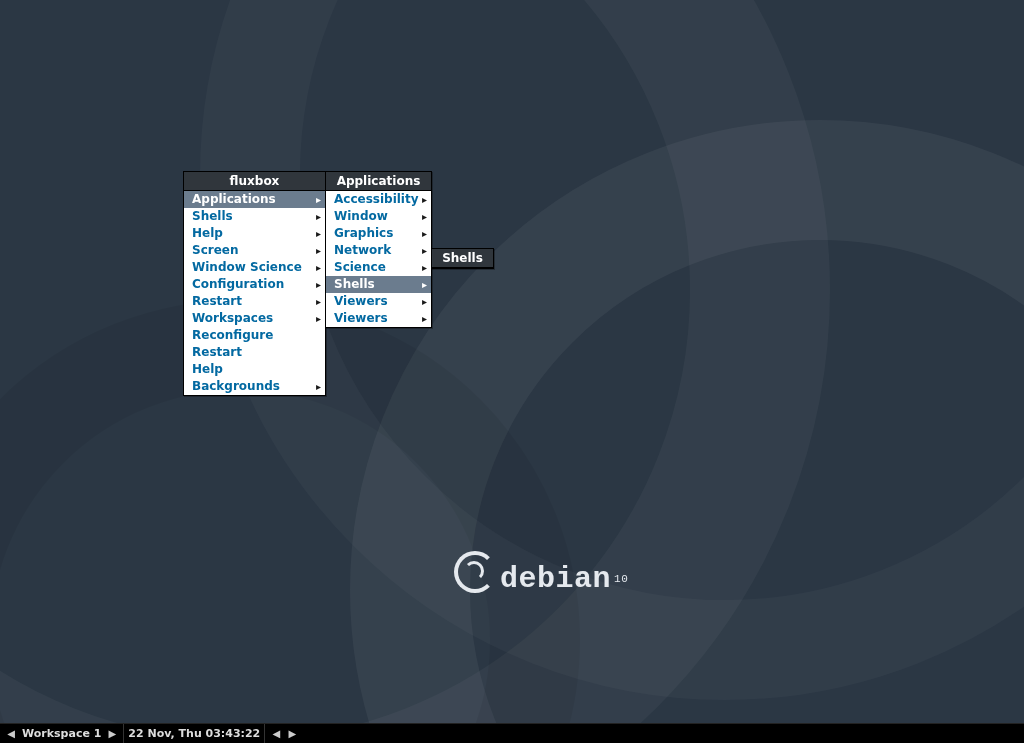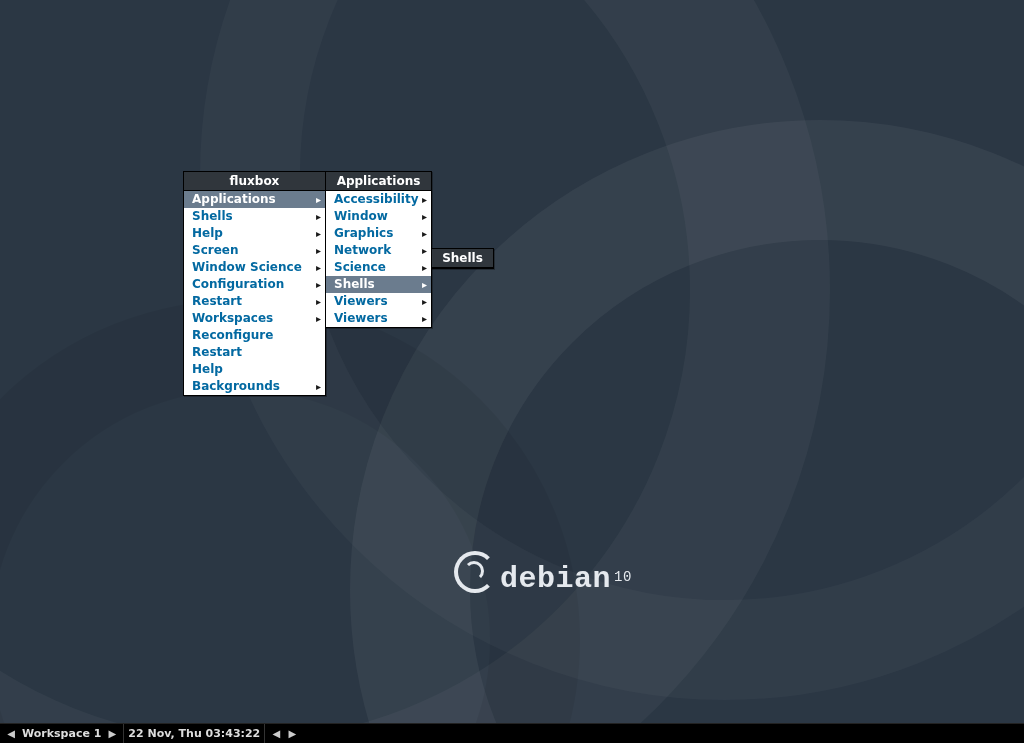--- a/index.html
+++ b/index.html
@@ -8,21 +8,21 @@
   .bg{position:absolute;inset:0;overflow:hidden;}
   .swirl{position:absolute;border-radius:50%;}
   .s1{width:900px;height:900px;left:-350px;top:-300px;border:140px solid rgba(255,255,255,.04);}
   .s2{width:700px;height:700px;left:350px;top:120px;border:120px solid rgba(255,255,255,.05);}
   .s3{width:500px;height:500px;left:-100px;top:300px;border:90px solid rgba(0,0,0,.06);}
   .s4{width:850px;height:850px;left:200px;top:-350px;border:100px solid rgba(255,255,255,.03);}
   
   .logo{position:absolute;left:454px;top:554px;color:#e5e9ee;display:flex;align-items:flex-end;font-weight:bold;font-size:30px;letter-spacing:.5px;font-family:Liberation Mono, monospace;}
   .logo .spiral{display:inline-block;width:34px;height:34px;border:4px solid #e5e9ee;border-right-color:transparent;border-radius:50%;margin-right:4px;position:relative;top:-3px;}
   .logo .spiral::after{content:"";position:absolute;width:14px;height:14px;border:3px solid #e5e9ee;border-left-color:transparent;border-bottom-color:transparent;border-radius:50%;left:6px;top:6px;}
-  .logo .ver{font-size:14px;font-weight:normal;position:relative;top:-11px;left:3px;}
+  .logo .ver{font-size:11px;font-weight:normal;position:relative;top:-11px;left:3px;}
   
   .menu{position:absolute;background:#fff;border:1px solid #000;box-shadow:1px 1px 0 rgba(0,0,0,.3);}
   .menu .title{background:#30363c;color:#fff;font-weight:bold;text-align:center;padding:2px 0;border-bottom:1px solid #000;}
   .menu ul{list-style:none;margin:0;padding:0;}
   .menu li{padding:1px 16px 1px 8px;color:#0369a1;font-weight:bold;position:relative;line-height:15px;cursor:pointer;white-space:nowrap;}
   .menu li.sub::after{content:"\25B8";position:absolute;right:4px;top:1px;font-size:10px;color:#1a1a1a;}
   .menu li.sel{background:#6b7c8e;color:#fff;}
   .menu li.sel.sub::after{color:#fff;}
   #menu1{left:183px;top:171px;width:141px;}
   #menu2{left:325px;top:171px;width:105px;}

